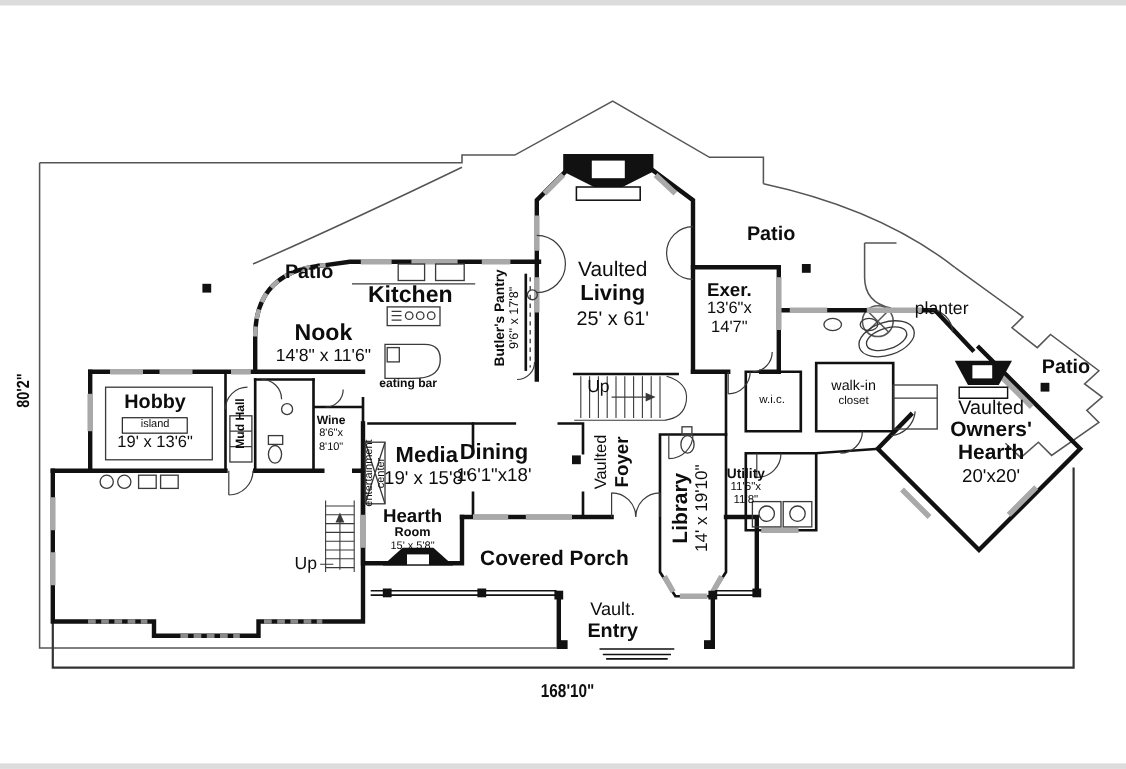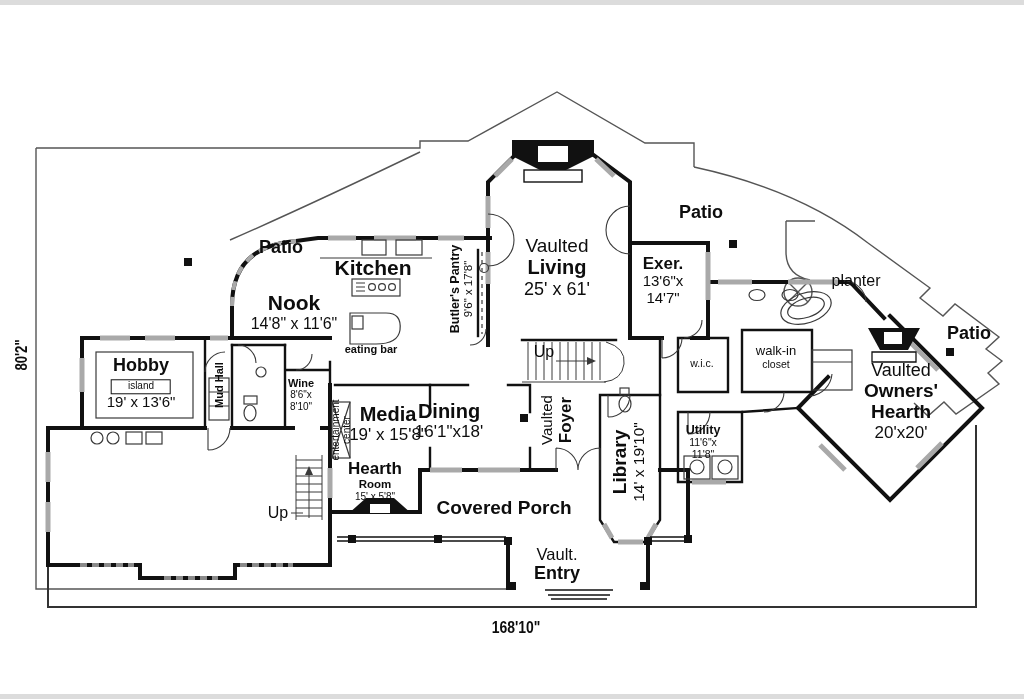--- a/index.html
+++ b/index.html
@@ -272,21 +272,21 @@
   <div style="font-size:17px">16'1"x18'</div>
 </div>
 <div class="lbl rot" style="left:557px;top:420px">
   <div style="font-size:15px">Vaulted</div>
   <div class="b" style="font-size:17px">Foyer</div>
 </div>
 <div class="lbl rot" style="left:628px;top:462px">
   <div class="b" style="font-size:19px">Library</div>
   <div style="font-size:15.5px">14' x 19'10"</div>
 </div>
-<div class="lbl" style="left:703px;top:442px">
+<div class="lbl" style="left:678px;top:442px">
   <div class="b" style="font-size:12.5px">Utility</div>
   <div style="font-size:10.5px">11'6"x</div>
   <div style="font-size:10.5px">11'8"</div>
 </div>
 <div class="lbl" style="left:375px;top:481px">
   <div class="b" style="font-size:17px">Hearth</div>
   <div class="b" style="font-size:11.5px">Room</div>
   <div style="font-size:10px">15' x 5'8"</div>
 </div>
 <div class="lbl" style="left:278px;top:513px;font-size:16px">Up</div>

